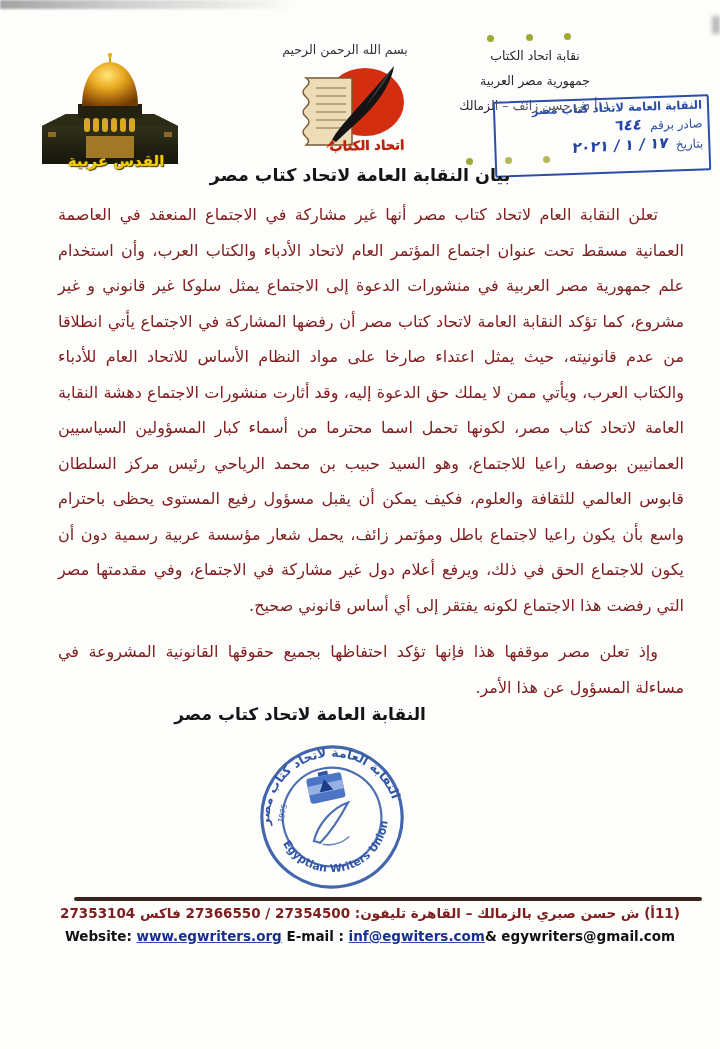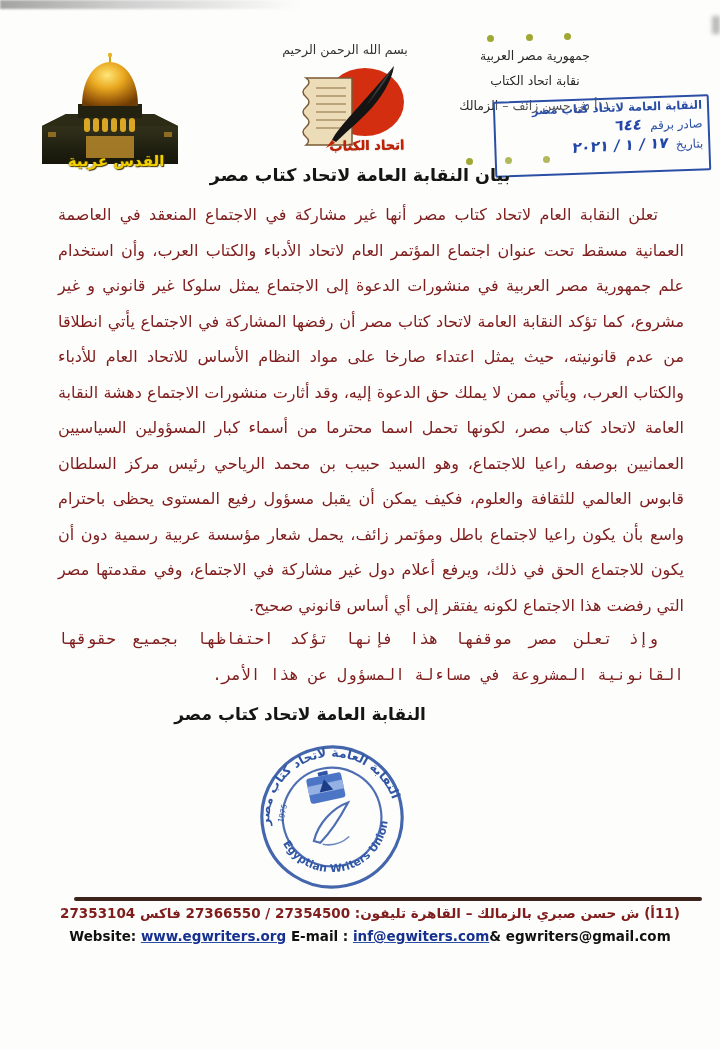--- a/index.html
+++ b/index.html
@@ -68,21 +68,21 @@
   .doc-title{
     left:0;top:165px;width:720px;text-align:center;
     font-size:17.5px;font-weight:bold;color:#151515;direction:rtl;
   }
   .doc-body{
     left:58px;top:197px;width:626px;direction:rtl;
     font-size:16px;line-height:35.5px;text-align:justify;
     color:#7f1d1d;
   }
   .para{text-indent:26px;margin:0;}
-  .para + .para{margin-top:0;font-family:Liberation Mono, monospace;}
+  .para + .para{margin-top:11px;}
 
   .signature{
     left:0;top:704px;width:600px;text-align:center;
     font-size:17px;font-weight:bold;direction:rtl;color:#151515;
   }
 
   
   .seal{left:258px;top:742px;width:148px;height:150px;}
 
   
@@ -160,22 +160,22 @@
     </g>
 
     <path d="M112,4 C104,14 86,34 70,52 C62,61 54,70 50,78 L54,80 C62,72 74,62 84,52 C100,36 110,18 112,4 Z" fill="#141414"></path>
     <path d="M112,4 C106,16 96,30 84,44 C92,32 102,16 112,4 Z" fill="#3a3a3a"></path>
     <path d="M50,78 l-6,8 l9,-5 z" fill="#c32103"></path>
   </svg>
 </div>
 <div class="abs logo-caption">اتحاد الكتاب</div>
 
 <div class="abs letterhead-right">
+  <div class="lh-line">نقابة اتحاد الكتاب</div>
   <div class="lh-line">جمهورية مصر العربية</div>
-  <div class="lh-line">نقابة اتحاد الكتاب</div>
   <div class="lh-line">١١أ ش حسن زائف – الزمالك</div>
 </div>
 
 <div class="abs dot" style="left:487px;top:35px;"></div>
 <div class="abs dot" style="left:526px;top:34px;"></div>
 <div class="abs dot" style="left:564px;top:33px;"></div>
 <div class="abs dot" style="left:466px;top:158px;"></div>
 <div class="abs dot" style="left:505px;top:157px;"></div>
 <div class="abs dot" style="left:543px;top:156px;"></div>
 
@@ -228,14 +228,14 @@
   </svg>
 </div>
 
 <div class="abs footer-rule"></div>
 <div class="abs footer-line1">(11أ) ش حسن صبري بالزمالك – القاهرة تليفون: 27354500 / 27366550 فاكس 27353104</div>
 <div class="abs footer-line2">
   <span>Website:</span>
   <span class="flink">www.egwriters.org</span>
   <span>E-mail :</span>
   <span class="flink">inf@egwiters.com</span><span>&amp;</span>
-  <span>egwriters@gmail.com</span>
+  <span>egywriters@gmail.com</span>
 </div>
 
 </body></html>

